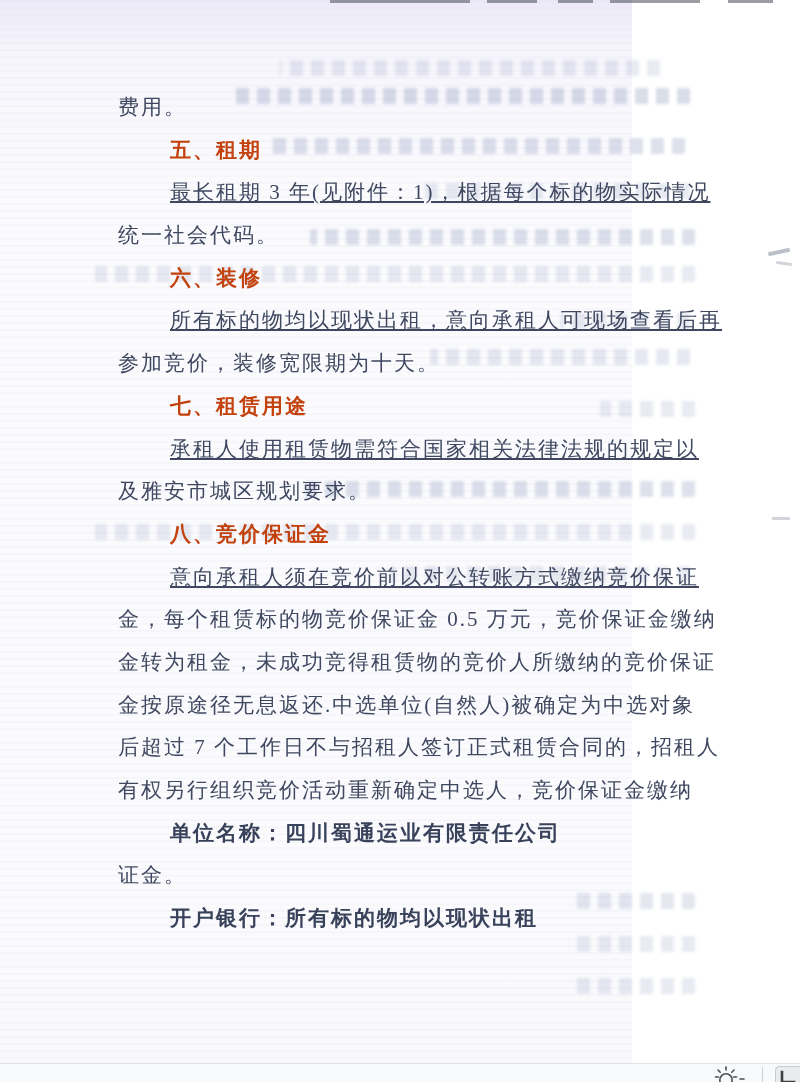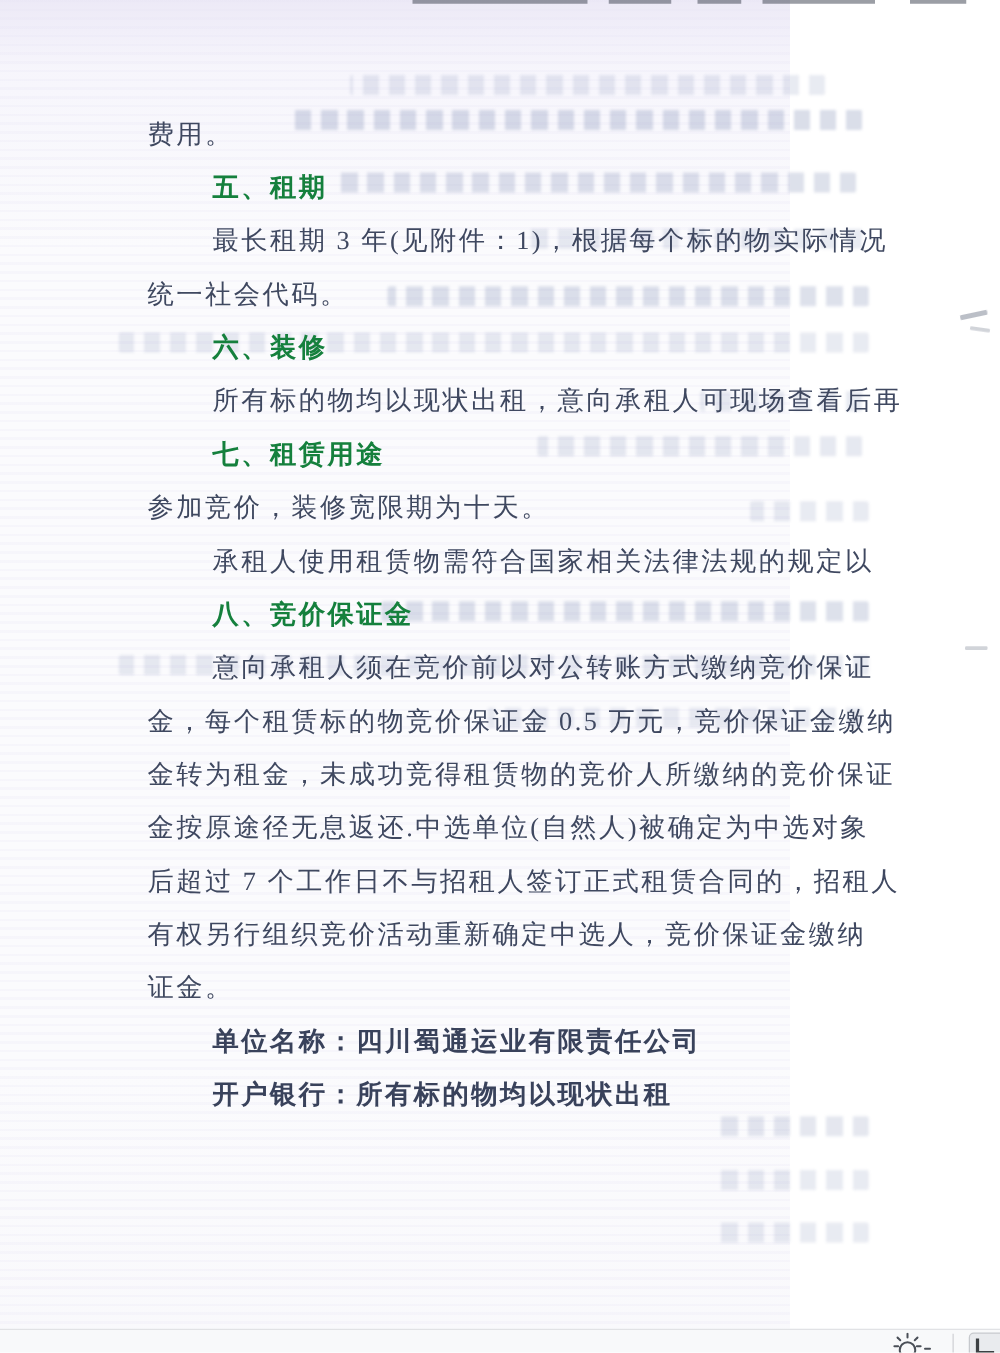--- a/index.html
+++ b/index.html
@@ -28,22 +28,22 @@
   }
   .smudge{position:absolute;top:0;height:3px;background:#4a4f5c;opacity:.55;filter:blur(.6px);}
   .scanmark{position:absolute;background:#6b7285;opacity:.45;filter:blur(.6px);border-radius:1px;}
 
   
   .text-block{
     position:absolute;left:118px;top:86px;width:578px;
     color:#3f4860;font-size:21px;letter-spacing:2px;
   }
   .line{height:42.7px;line-height:42.7px;white-space:nowrap;}
-  .line.indent{text-indent:52px;}
-  .line.heading{font-weight:bold;text-indent:52px;color:#15803d;}
+  .line.indent{text-indent:52px;text-decoration:underline;}
+  .line.heading{font-weight:bold;text-indent:52px;color:#c2410c;}
   .line.info{font-weight:bold;text-indent:52px;color:#39425b;}
 
   
   .bottom-bar{
     position:absolute;left:0;top:1063px;width:800px;height:19px;
     background:#f8f9fa;border-top:1px solid #e1e2e5;box-sizing:border-box;
   }
   .bulb{position:absolute;left:712px;top:2px;width:34px;height:20px;cursor:pointer;}
   .bar-divider{position:absolute;left:762px;top:3px;width:1px;height:16px;background:#cfd1d5;}
   .corner-btn{
@@ -86,32 +86,33 @@
     <div class="scanmark" style="top:517px;left:772px;width:18px;height:3px;opacity:.3;"></div>
   </div>
 
   <div class="text-block">
     <div class="line">费用。</div>
     <div class="line heading">五、租期</div>
     <div class="line indent">最长租期 3 年(见附件：1)，根据每个标的物实际情况</div>
     <div class="line">统一社会代码。</div>
     <div class="line heading">六、装修</div>
     <div class="line indent">所有标的物均以现状出租，意向承租人可现场查看后再</div>
+    <div class="line">参加竞价，装修宽限期为十天。</div>
     <div class="line heading">七、租赁用途</div>
-    <div class="line">参加竞价，装修宽限期为十天。</div>
     <div class="line indent">承租人使用租赁物需符合国家相关法律法规的规定以</div>
+    <div class="line">及雅安市城区规划要求。</div>
     <div class="line heading">八、竞价保证金</div>
     <div class="line indent">意向承租人须在竞价前以对公转账方式缴纳竞价保证</div>
     <div class="line">金，每个租赁标的物竞价保证金 0.5 万元，竞价保证金缴纳</div>
     <div class="line">金转为租金，未成功竞得租赁物的竞价人所缴纳的竞价保证</div>
     <div class="line">金按原途径无息返还.中选单位(自然人)被确定为中选对象</div>
     <div class="line">后超过 7 个工作日不与招租人签订正式租赁合同的，招租人</div>
     <div class="line">有权另行组织竞价活动重新确定中选人，竞价保证金缴纳</div>
+    <div class="line info">单位名称：四川蜀通运业有限责任公司</div>
     <div class="line">证金。</div>
-    <div class="line info">单位名称：四川蜀通运业有限责任公司</div>
     <div class="line info">开户银行：所有标的物均以现状出租</div>
   </div>
 </div>
 
 <div class="bottom-bar">
   <div class="bulb">
     <svg width="34" height="20" viewBox="0 0 34 20">
       <g stroke="#4a4f57" stroke-width="1.6" fill="none" stroke-linecap="round">
         <line x1="14" y1="1" x2="14" y2="4"></line>
         <line x1="6" y1="4" x2="8.2" y2="6.2"></line>

